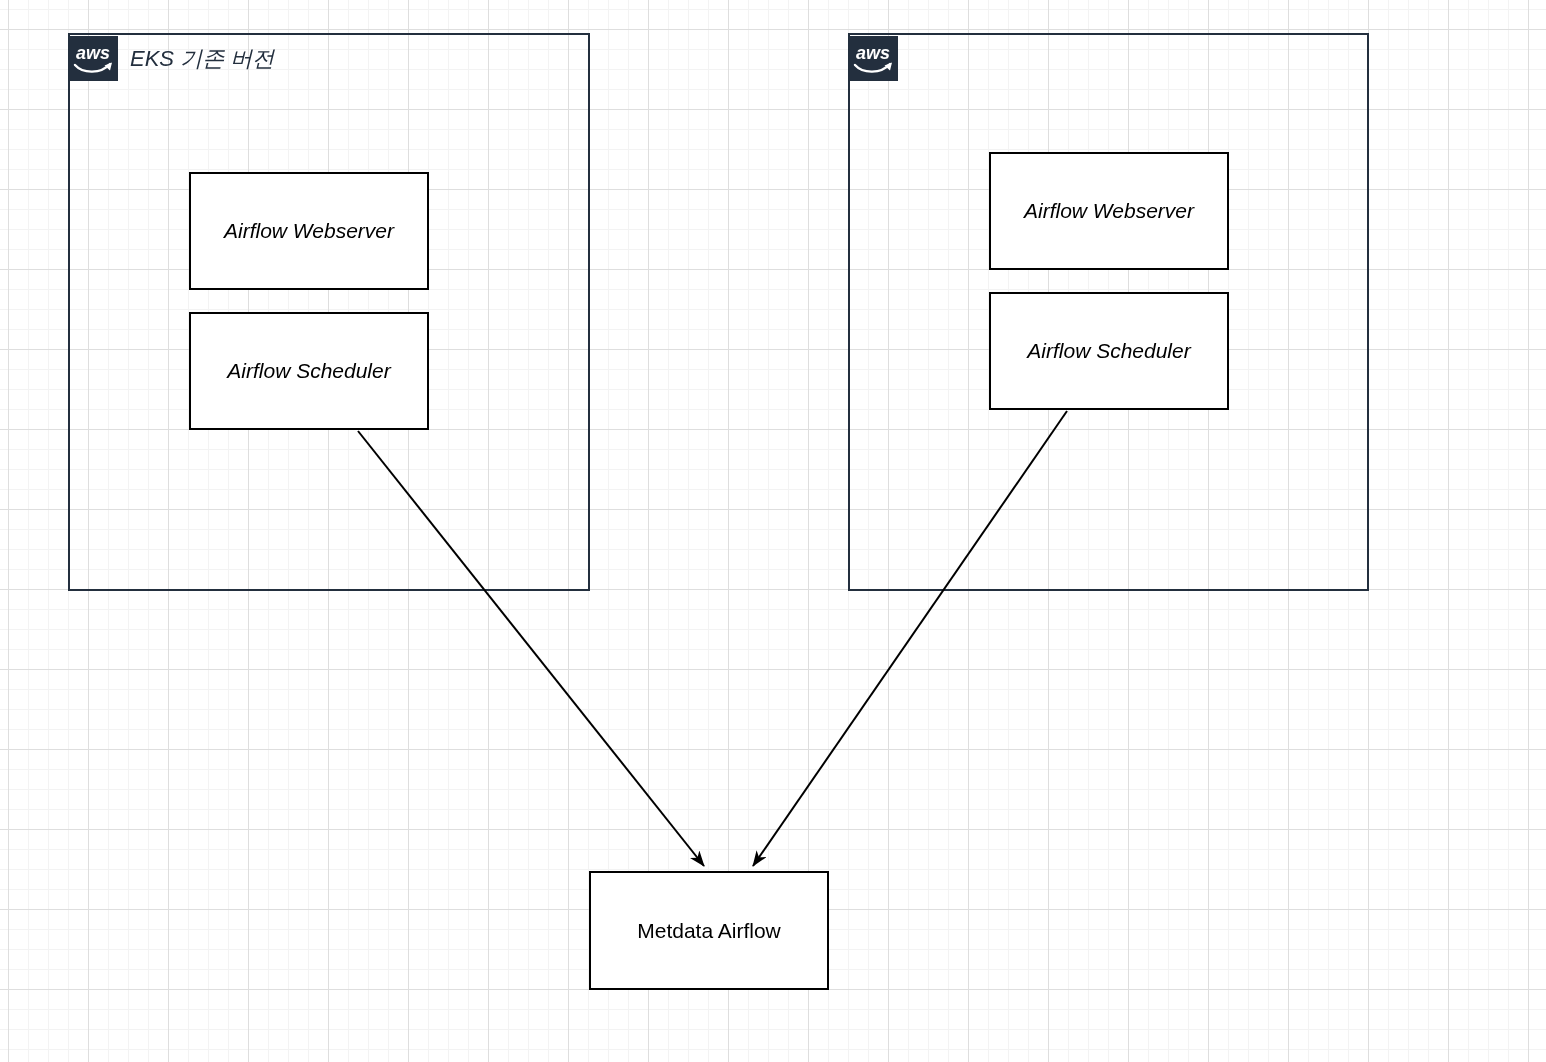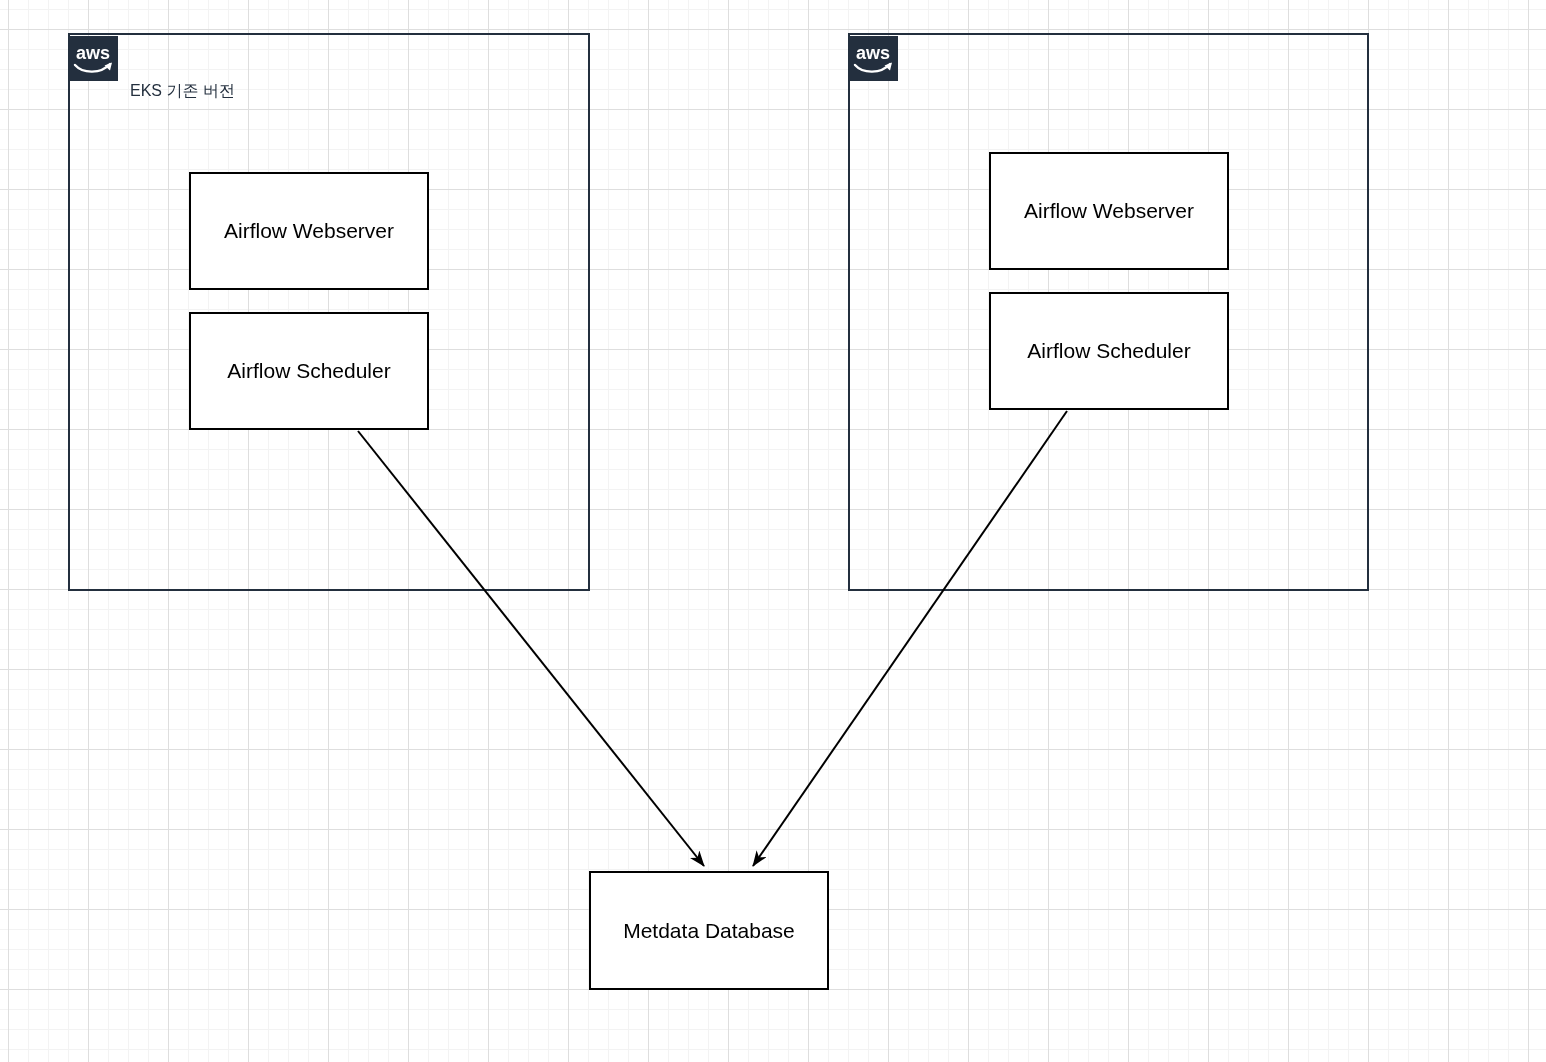--- a/index.html
+++ b/index.html
@@ -18,39 +18,39 @@
       linear-gradient(to bottom, #dedede 1px, transparent 1px),
       linear-gradient(to right, #f3f3f3 1px, transparent 1px),
       linear-gradient(to bottom, #f3f3f3 1px, transparent 1px);
     background-size: 80px 80px, 80px 80px, 20px 20px, 20px 20px;
     background-position: 8px 29px, 8px 29px, 8px 9px, 8px 9px;
   }
   .group {
     position: absolute;
     border: 2px solid #232f3e;
     background: transparent;
+    font-style: italic;
   }
   .group-left  { left: 68px;  top: 33px; width: 522px; height: 558px; }
   .group-right { left: 848px; top: 33px; width: 521px; height: 558px; }
   .aws-badge {
     position: absolute;
     left: -2px; top: 1px;
     width: 50px; height: 45px;
     background: #232f3e;
   }
   .group-title {
     position: absolute;
     left: 60px; top: 0px;
     height: 48px;
     display: flex;
     align-items: center;
-    font-size: 16px;
+    font-size: 22px;
     color: #232f3e;
     white-space: nowrap;
-    margin-top: 32px;
   }
   .node {
     position: absolute;
     width: 240px; height: 118px;
     background: #ffffff;
     border: 2px solid #000000;
     display: flex;
     align-items: center;
     justify-content: center;
   }
@@ -106,21 +106,21 @@
     </div>
     <div class="node node-webserver">
       <span class="node-label">Airflow Webserver</span>
     </div>
     <div class="node node-scheduler">
       <span class="node-label">Airflow Scheduler</span>
     </div>
   </div>
 
   <div class="node node-database">
-    <span class="node-label">Metdata Database</span>
+    <span class="node-label">Metdata Airflow</span>
   </div>
 
   <svg class="edges-layer" width="1546" height="1062" viewBox="0 0 1546 1062">
     <defs>
       <marker id="arrowhead" viewBox="0 0 16 12" refX="15" refY="6" markerWidth="16" markerHeight="12" markerUnits="userSpaceOnUse" orient="auto">
         <path d="M0,0 L16,6 L0,12 L4.5,6 Z" fill="#000000"></path>
       </marker>
     </defs>
     <line x1="358" y1="431" x2="704" y2="866" stroke="#000000" stroke-width="2" marker-end="url(#arrowhead)"></line>
     <line x1="1067" y1="411" x2="753" y2="866" stroke="#000000" stroke-width="2" marker-end="url(#arrowhead)"></line>

